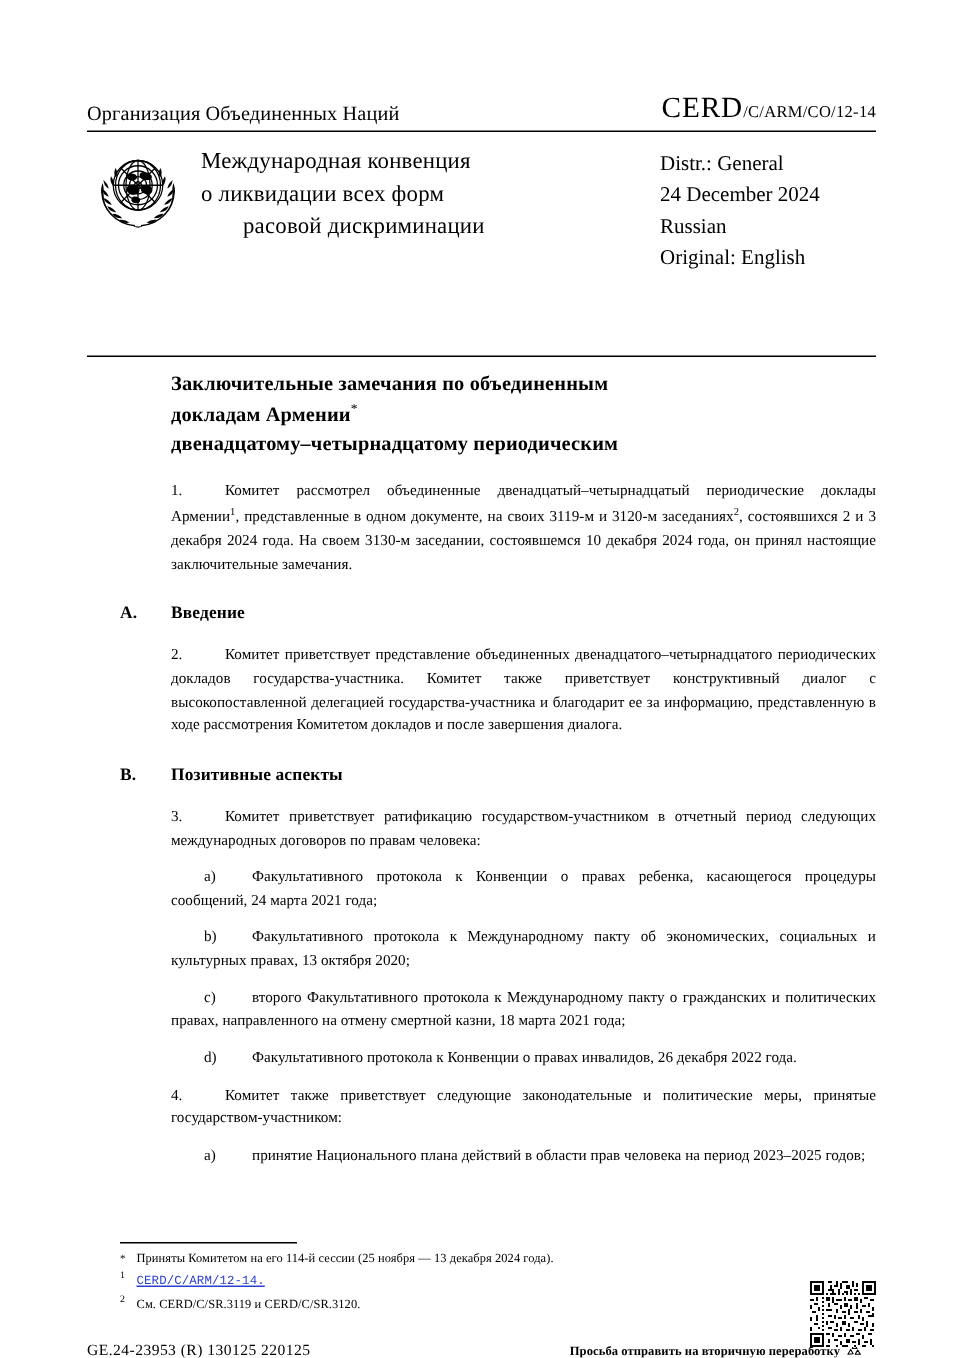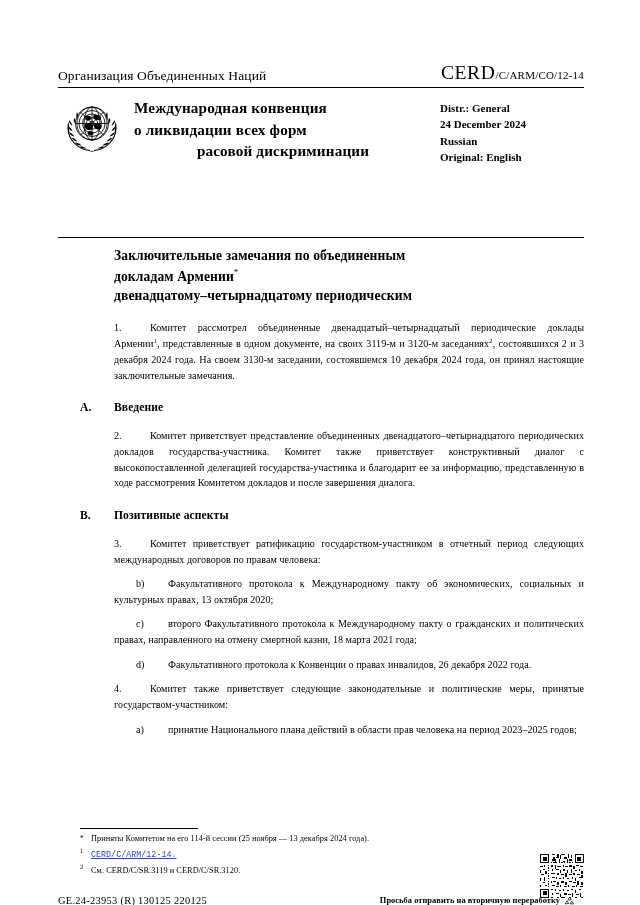--- a/index.html
+++ b/index.html
@@ -69,37 +69,36 @@
     width: 60px;
     height: 57px;
     flex: 0 0 60px;
     margin-left: 4px;
     margin-top: 2px;
   }
   .conv-title {
     flex: 1 1 auto;
     margin-left: 12px;
     font-size: 15.2px;
-    font-weight: bold;
+    font-weight: normal;
     line-height: 1.42;
     letter-spacing: 0.15px;
     max-width: 270px;
   }
   .conv-title .ln { display: block; }
   .conv-title .ln2 { margin-left: 0px; }
-  .conv-title .ln3 { margin-left: 28px; text-align: center; }
+  .conv-title .ln3 { margin-left: 28px; }
 
   .distr {
     flex: 0 0 auto;
     margin-left: 36px;
-    font-size: 11px;
+    font-size: 14px;
     line-height: 1.49;
     padding-top: 3px;
     white-space: nowrap;
-    font-weight: bold;
   }
 
   
   .section-rule {
     position: absolute;
     left: 58px;
     top: 209px;
     width: 526px;
     border-top: 1.9px solid #000;
   }
@@ -363,20 +362,21 @@
 
     <p class="para"><span class="num">2.</span><span>Комитет приветствует представление объединенных двенадцатого–четырнадцатого периодических докладов государства-участника. Комитет также приветствует конструктивный диалог с высокопоставленной делегацией государства-участника и благодарит ее за информацию, представленную в ходе рассмотрения Комитетом докладов и после завершения диалога.</span></p>
 
     <div class="sec-head">
       <span class="letter">B.</span>
       <span class="sec-label">Позитивные аспекты</span>
     </div>
 
     <p class="para"><span class="num">3.</span><span>Комитет приветствует ратификацию государством-участником в отчетный период следующих международных договоров по правам человека:</span></p>
 
+    <p class="para sub"><span class="num">a)</span><span>Факультативного протокола к Конвенции о правах ребенка, касающегося процедуры сообщений, 24 марта 2021 года;</span></p>
 
     <p class="para sub"><span class="num">b)</span><span>Факультативного протокола к Международному пакту об экономических, социальных и культурных правах, 13 октября 2020;</span></p>
 
     <p class="para sub"><span class="num">c)</span><span>второго Факультативного протокола к Международному пакту о гражданских и политических правах, направленного на отмену смертной казни, 18 марта 2021 года;</span></p>
 
     <p class="para sub"><span class="num">d)</span><span>Факультативного протокола к Конвенции о правах инвалидов, 26 декабря 2022 года.</span></p>
 
     <p class="para"><span class="num">4.</span><span>Комитет также приветствует следующие законодательные и политические меры, принятые государством-участником:</span></p>
 
     <p class="para sub"><span class="num">a)</span><span>принятие Национального плана действий в области прав человека на период 2023–2025 годов;</span></p>

